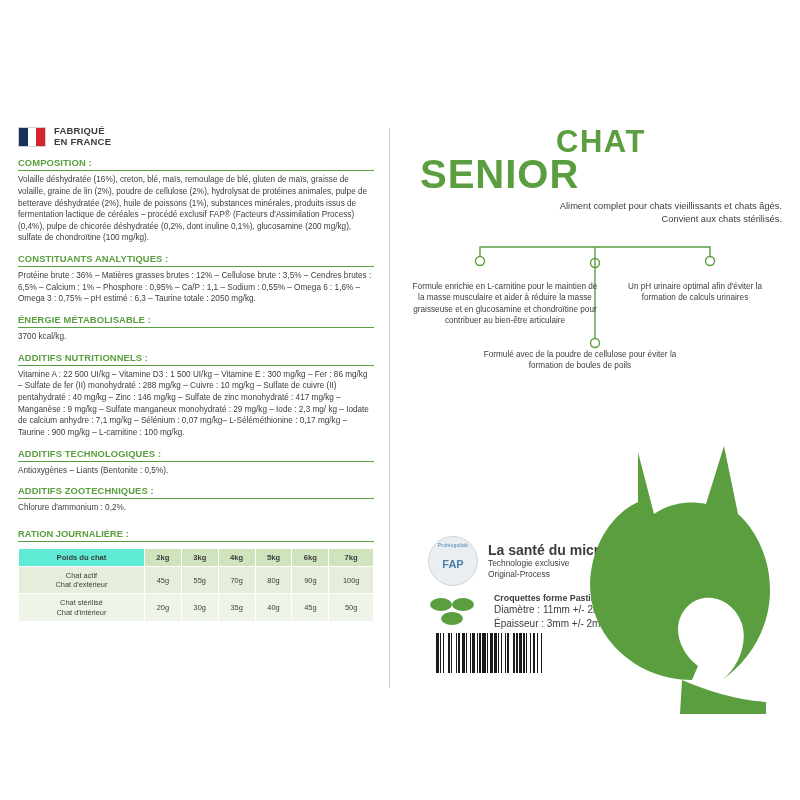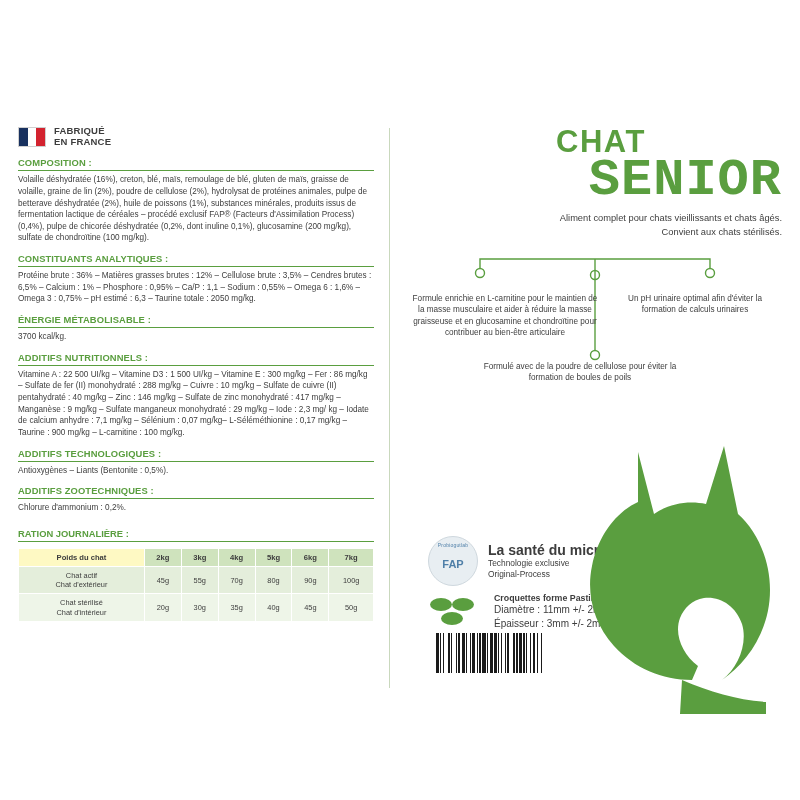--- a/index.html
+++ b/index.html
@@ -88,21 +88,21 @@
     text-align: center;
     padding: 4px 1px;
     color: #3d3d3d;
   }
   table.ration thead th {
     background: #cfe3bd;
     font-weight: bold;
     font-size: 7.6px;
   }
   table.ration thead th.first {
-    background: #fef9c3;
+    background: #5eead4;
   }
   table.ration tbody td {
     background: #e4eedb;
   }
   table.ration tbody td.first {
     background: #e4eedb;
     line-height: 1.25;
   }
   table.ration tbody tr.alt td {
     background: #eef5e8;
@@ -129,28 +129,27 @@
     color: #5a9e3f;
     font-size: 31px;
     font-weight: bold;
     letter-spacing: 1.5px;
     text-align: center;
     line-height: 1;
     margin-left: 10px;
   }
   .title-senior {
     color: #5a9e3f;
-    font-size: 52px;
+    font-size: 40px;
     font-weight: bold;
     letter-spacing: 1px;
-    text-align: right;
+    text-align: left;
     line-height: 1.02;
     margin-top: -3px;
     margin-left: 10px;
-    font-family: Liberation Mono, monospace;
   }
   .subtitle {
     text-align: right;
     font-size: 9.3px;
     color: #3d3d3d;
     line-height: 1.45;
     margin-top: 5px;
     margin-left: 10px;
   }
 

